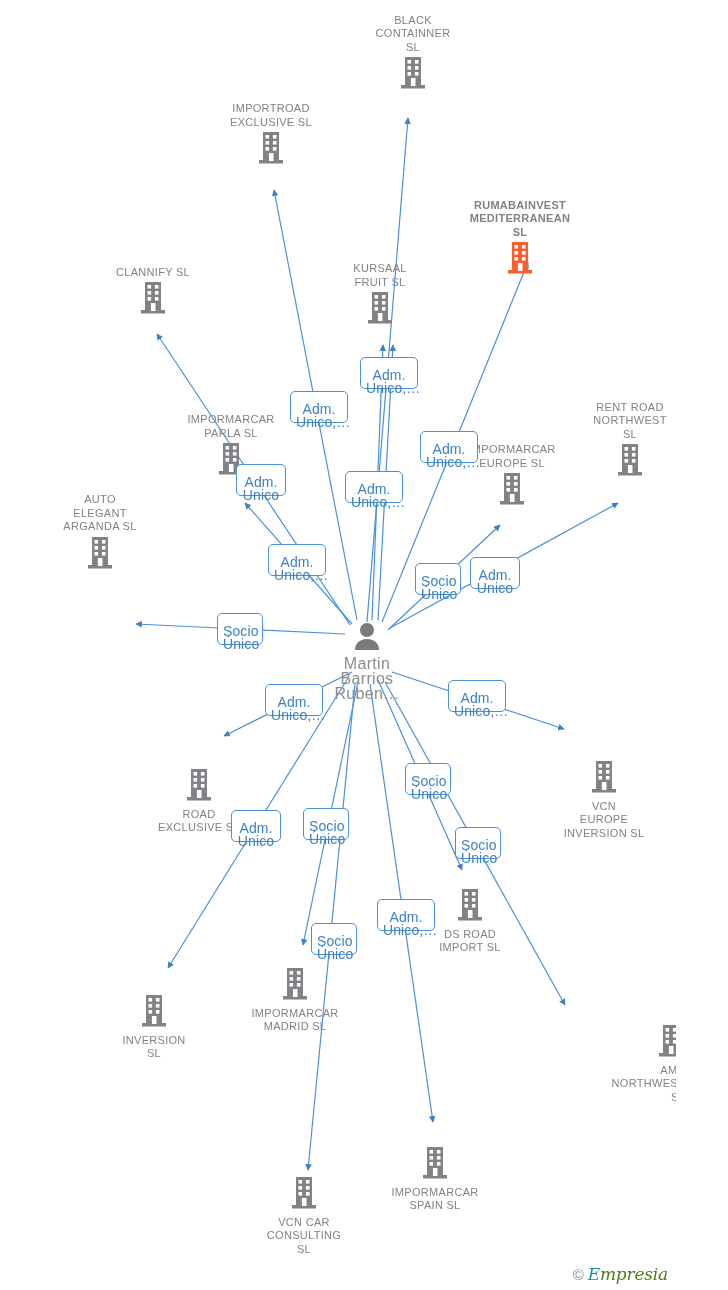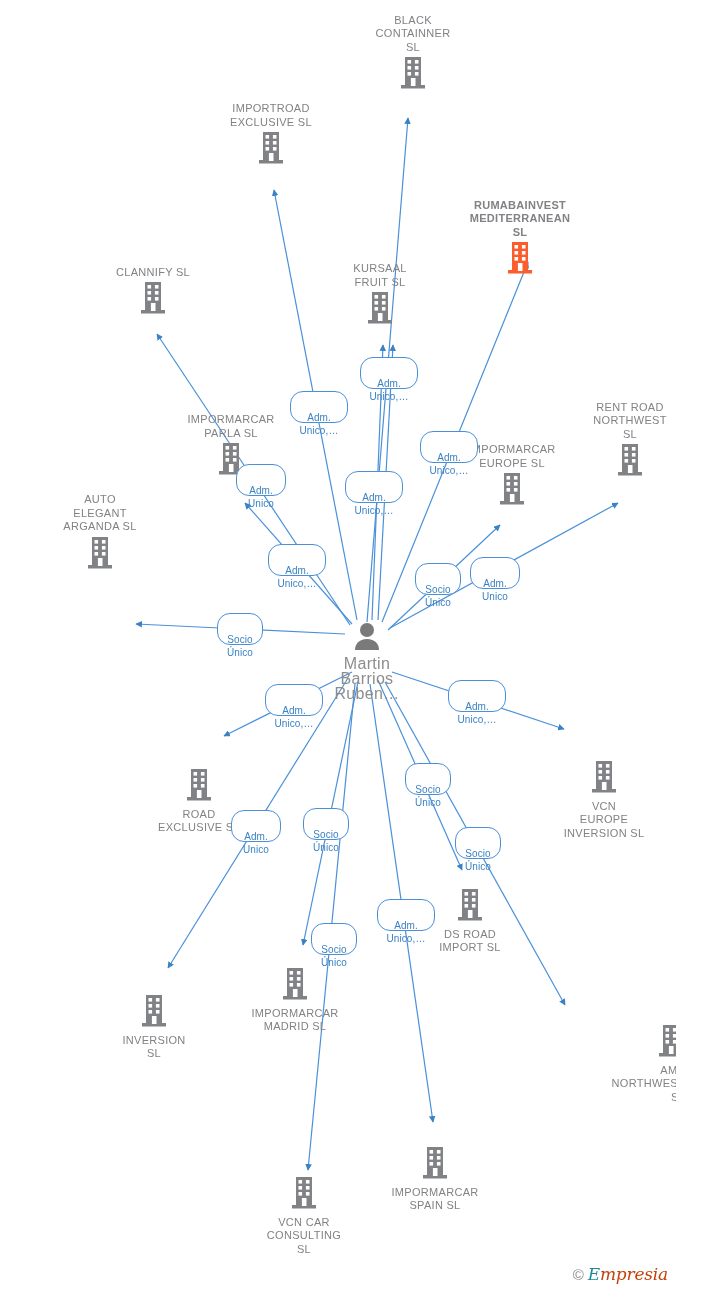--- a/index.html
+++ b/index.html
@@ -51,27 +51,27 @@
   }
   .person-node .node-label {
     color: #8d8d8d;
     font-size: 16px;
     line-height: 15px;
   }
   .edge-label {
     position: absolute;
     box-sizing: border-box;
     border: 1px solid #4a90d9;
-    border-radius: 13px;
+    border-radius: 5px;
     background: #ffffff;
     color: #3b82c4;
-    font-size: 10px;
+    font-size: 14px;
     line-height: 12.5px;
     text-align: center;
-    padding: 20px 5px 3px 5px;
+    padding: 11px 5px 3px 5px;
     white-space: pre-line;
     letter-spacing: 0.1px;
   }
   #footer-watermark {
     position: absolute;
     right: 8px;
     bottom: 6px;
     display: flex;
     align-items: center;
     gap: 4px;
@@ -81,21 +81,21 @@
     color: #8b8b8b;
     font-size: 15px;
   }
   #footer-watermark .brand {
     font-family: "DejaVu Serif", serif;
     font-style: italic;
     font-size: 17px;
     letter-spacing: -0.2px;
   }
   #footer-watermark .brand .brand-e { color: #1d8b98; }
-  #footer-watermark .brand .brand-rest { color: #c2410c; text-align: right; }
+  #footer-watermark .brand .brand-rest { color: #4d7c0f; text-align: right; }
 </style>
 </head>
 <body>
 
 <div id="graph-canvas">
 
   <svg id="edge-layer" viewBox="0 0 728 1290" xmlns="http://www.w3.org/2000/svg">
     <defs>
       <marker id="arrow-blue" viewBox="0 0 10 10" refX="9" refY="5" markerWidth="5.5" markerHeight="5.5" orient="auto-start-reverse">
         <path d="M 0 0 L 10 5 L 0 10 z" fill="#3b82c4"></path>

